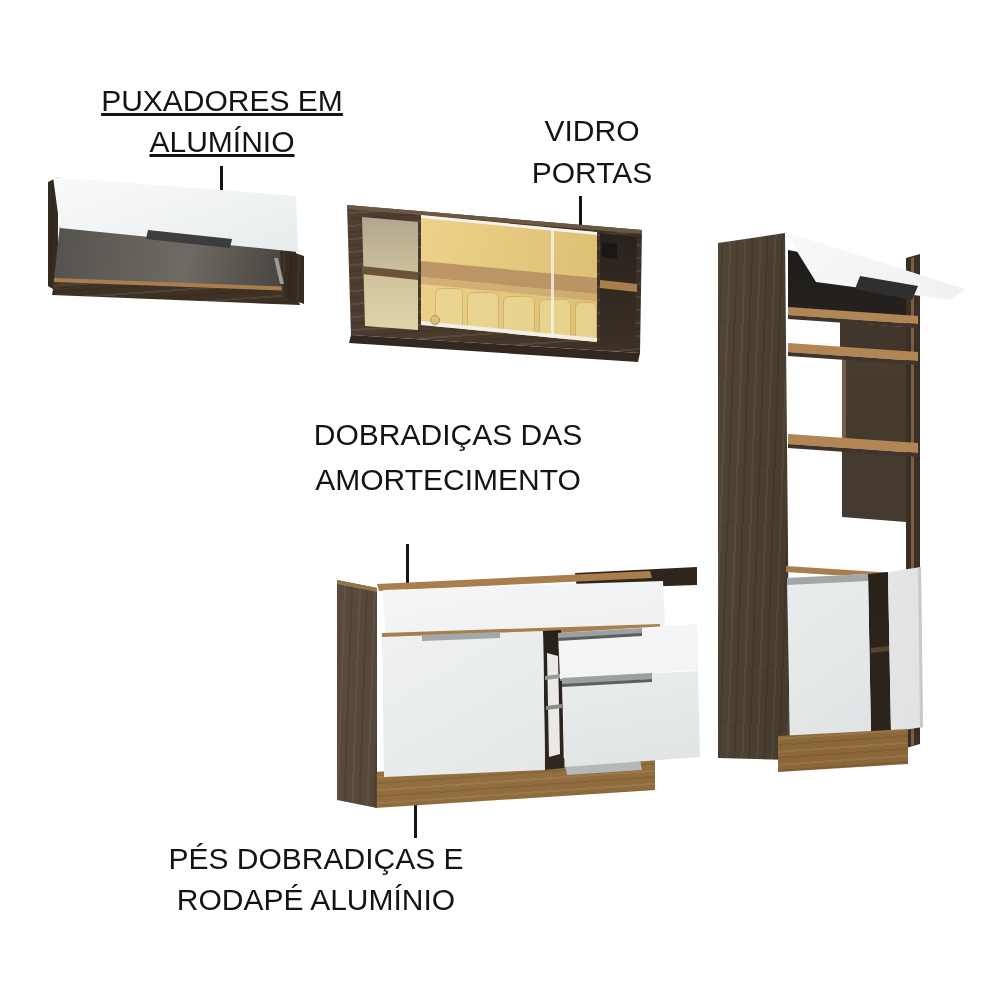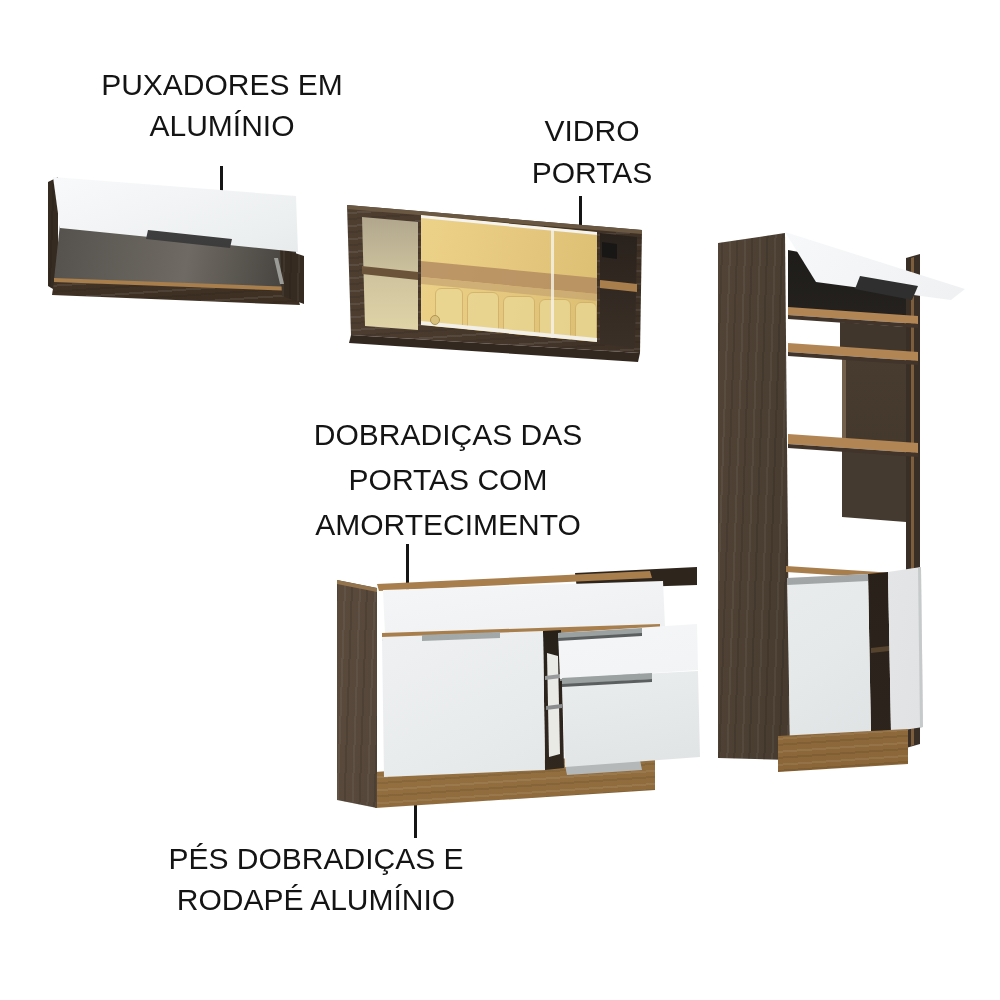--- a/index.html
+++ b/index.html
@@ -15,21 +15,21 @@
     --glass-gold:#e9cd82;
     --glass-band:#b48c60;
     --handle-dark:#2f2f2f;
     --aluminum:#9ba0a1;
   }
   html,body{margin:0;padding:0;background:#fff;}
   .stage{position:relative;width:1000px;height:1000px;background:#ffffff;overflow:hidden;
          font-family:"Liberation Sans", sans-serif;}
   .ann{position:absolute;text-align:center;color:var(--label-text);font-size:30px;font-weight:400;}
   .ann div{white-space:nowrap;}
-  .ann-handles{left:52px;top:64px;width:340px;line-height:41px;}
+  .ann-handles{left:52px;top:80px;width:340px;line-height:41px;text-decoration:underline;}
   .ann-glass{left:492px;top:110px;width:200px;line-height:42px;}
   .ann-hinges{left:278px;top:412px;width:340px;line-height:45px;}
   .ann-feet{left:136px;top:838px;width:360px;line-height:41px;}
   .leader{position:absolute;width:3px;background:var(--leader);}
   .ld-handles{left:220px;top:166px;height:78px;}
   .ld-glass{left:579px;top:196px;height:46px;}
   .ld-hinges{left:406px;top:544px;height:104px;}
   .ld-feet{left:414px;top:794px;height:44px;}
   .piece{position:absolute;}
   .shape{position:absolute;inset:0;}
@@ -150,21 +150,20 @@
   <div class="ann ann-handles">
     <div>PUXADORES EM</div>
     <div>ALUMÍNIO</div>
   </div>
   <div class="ann ann-glass">
     <div>VIDRO</div>
     <div>PORTAS</div>
   </div>
   <div class="ann ann-hinges">
     <div>DOBRADIÇAS DAS</div>
-    <div>PORTAS COM</div>
     <div>AMORTECIMENTO</div>
   </div>
   <div class="ann ann-feet">
     <div>PÉS DOBRADIÇAS E</div>
     <div>RODAPÉ ALUMÍNIO</div>
   </div>
 
   <div class="leader ld-handles"></div>
   <div class="leader ld-glass"></div>
   <div class="leader ld-hinges"></div>

